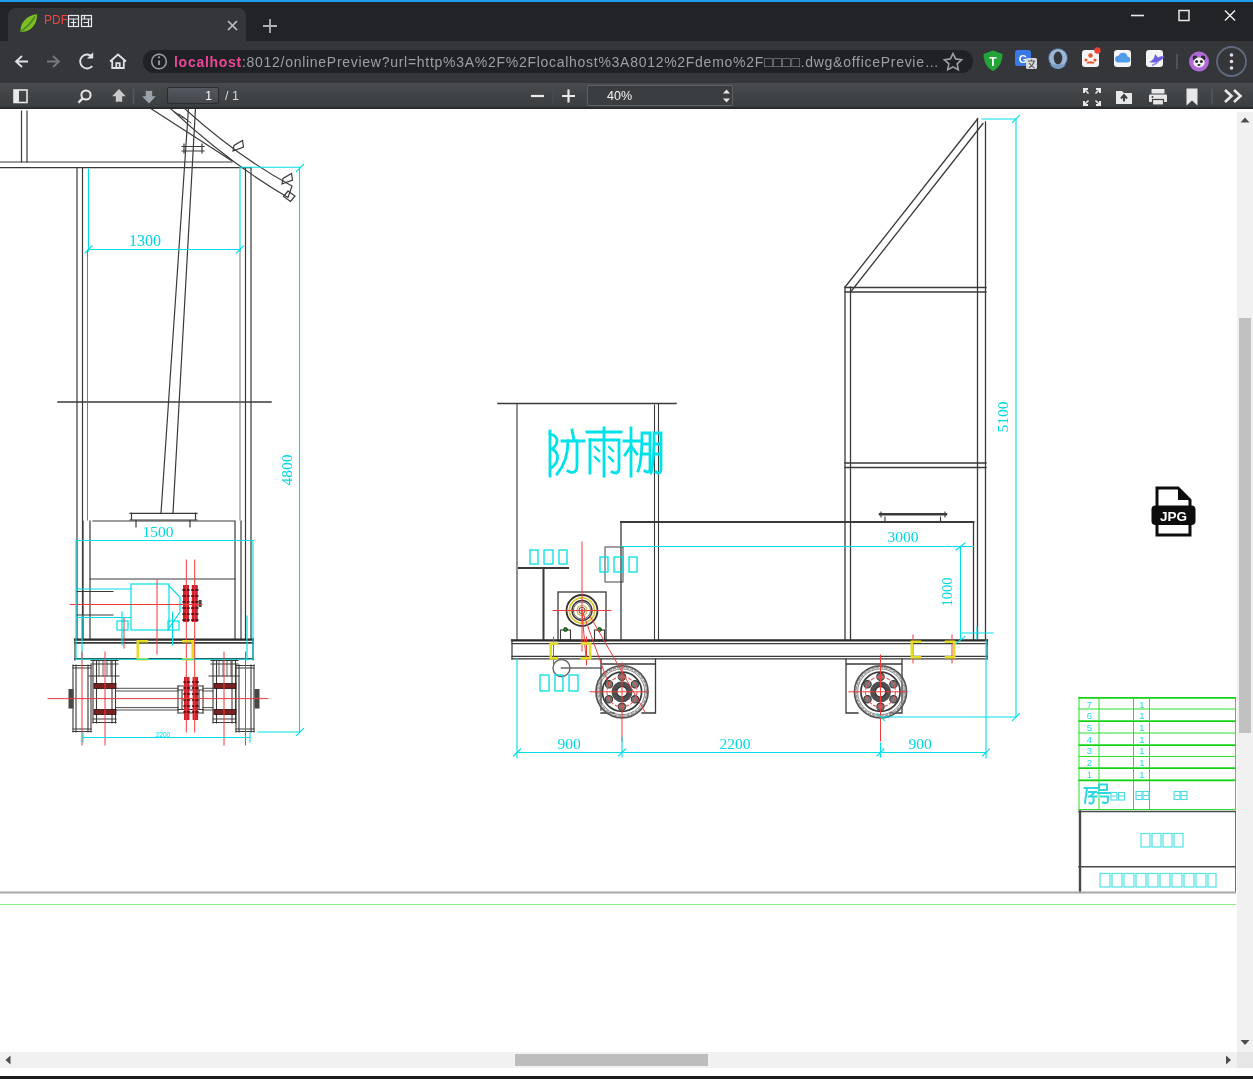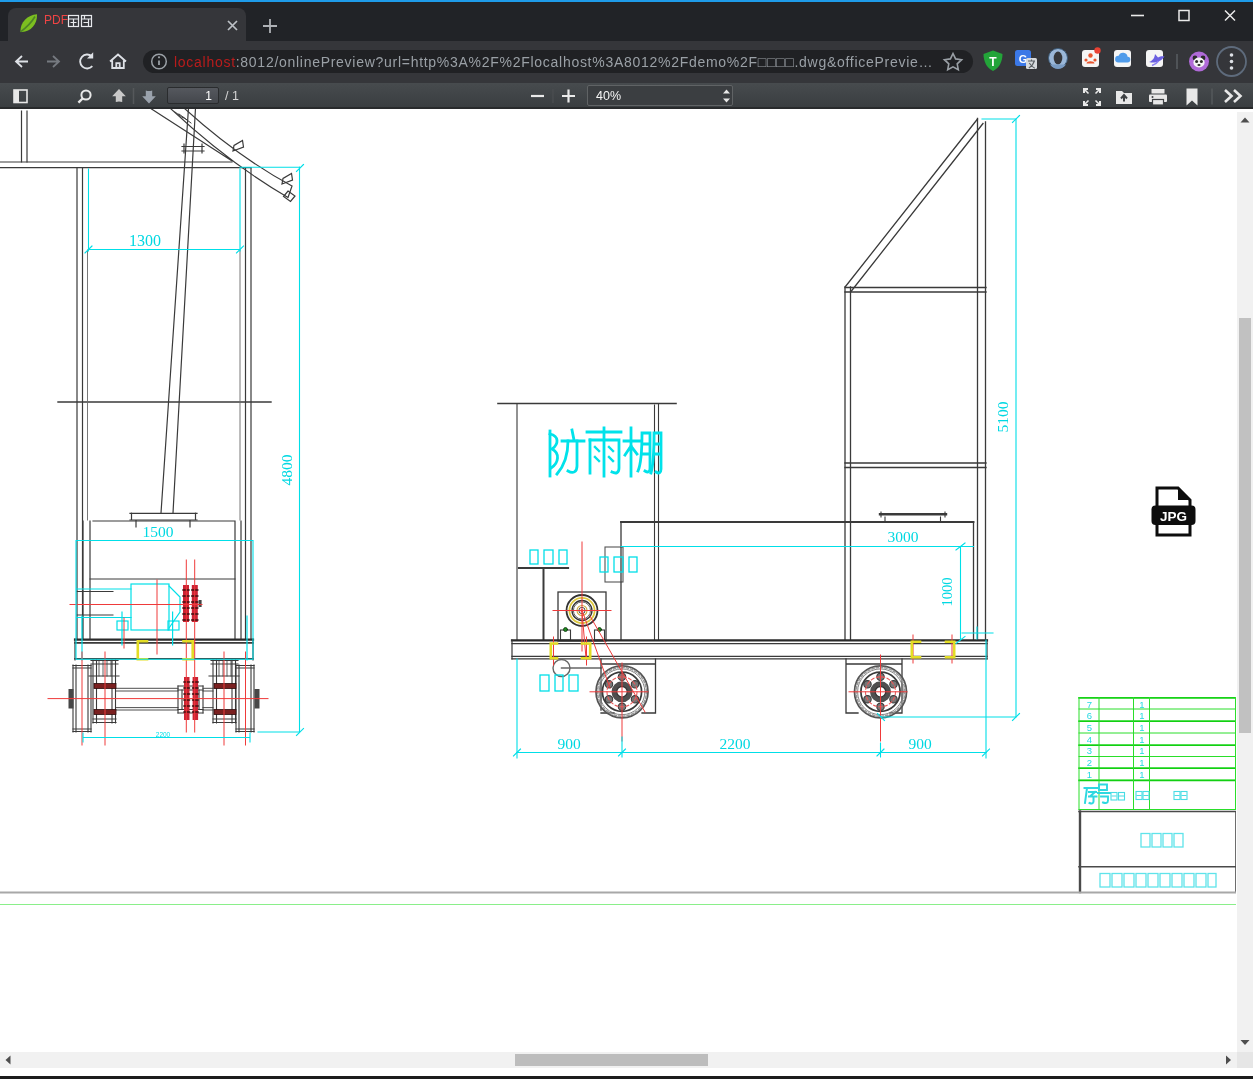--- a/index.html
+++ b/index.html
@@ -4,28 +4,28 @@
   html,body{margin:0;padding:0;width:1253px;height:1079px;overflow:hidden;background:#fff;
     font-family:"Liberation Sans",sans-serif;}
   .abs{position:absolute;}
   #topstrip{left:0;top:0;width:1253px;height:2px;background:#1E9BE9;}
   #tabbar{left:0;top:2px;width:1253px;height:39px;background:#212327;}
   #tab{left:8px;top:8px;width:238px;height:33px;background:#35363a;border-radius:8px 8px 0 0;}
   #tabtitle{left:44px;top:13px;color:#ef4444;font-size:12px;white-space:nowrap;}
   #navbar{left:0;top:41px;width:1253px;height:42px;background:#35363a;}
   #urlpill{left:143px;top:50px;width:830px;height:23px;background:#202124;border-radius:12px;}
   #urltext{left:174px;top:54px;font-size:14px;color:#9aa0a6;white-space:nowrap;letter-spacing:0.72px;}
-  #urltext b{color:#b91c1c;font-weight:normal;}
+  #urltext b{color:#ec4899;font-weight:bold;}
   #toolbar{left:0;top:83px;width:1253px;height:26px;
      background:linear-gradient(#474b4e,#3a3e41);border-bottom:2px solid #282a2c;box-sizing:border-box;}
   #pagebox{left:167px;top:87px;width:52px;height:17px;background:linear-gradient(#55585e,#44474c);
      border:1px solid #2a2c2e;border-radius:2px;color:#ffffff;font-size:12px;text-align:right;line-height:17px;padding-right:6px;box-sizing:border-box;}
   #pagecount{left:225px;top:89px;color:#d6d6d6;font-size:12.5px;}
   #zoombox{left:587px;top:85px;width:146px;height:21px;background:#3b3e41;border:1px solid #606365;
-     border-radius:2px;color:#f5f5f5;font-size:12.5px;line-height:20px;padding-left:8px;box-sizing:border-box;}
+     border-radius:2px;color:#f5f5f5;font-size:12.5px;line-height:20px;padding-left:19px;box-sizing:border-box;}
   #content{left:0;top:109px;width:1253px;height:970px;background:#ffffff;}
   
   #vtrack{left:1237px;top:112px;width:16px;height:940px;background:#f1f1f1;}
   #vthumb{left:1239px;top:318px;width:12px;height:415px;background:#c1c1c1;}
   #htrack{left:0;top:1052px;width:1237px;height:16px;background:#f1f1f1;}
   #hthumb{left:515px;top:1054px;width:193px;height:12px;background:#bdbdbd;}
   #corner{left:1237px;top:1052px;width:16px;height:16px;background:#e6e6e6;}
   #botbar{left:0;top:1076px;width:1253px;height:3px;background:#1c1c1c;}
 </style></head>
 <body>

